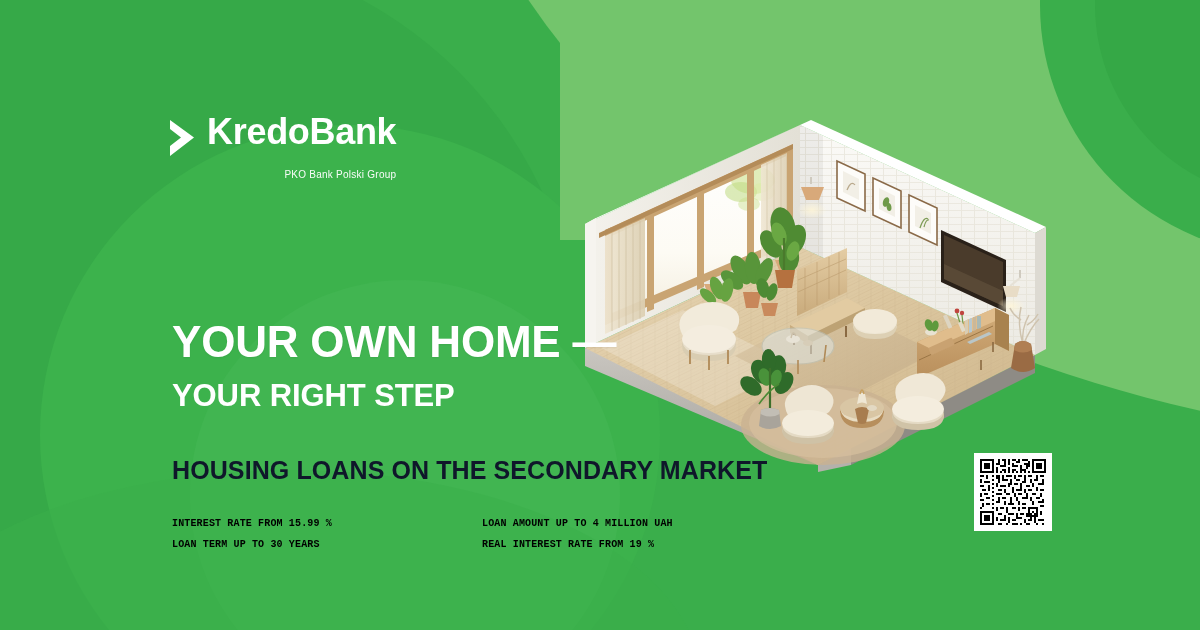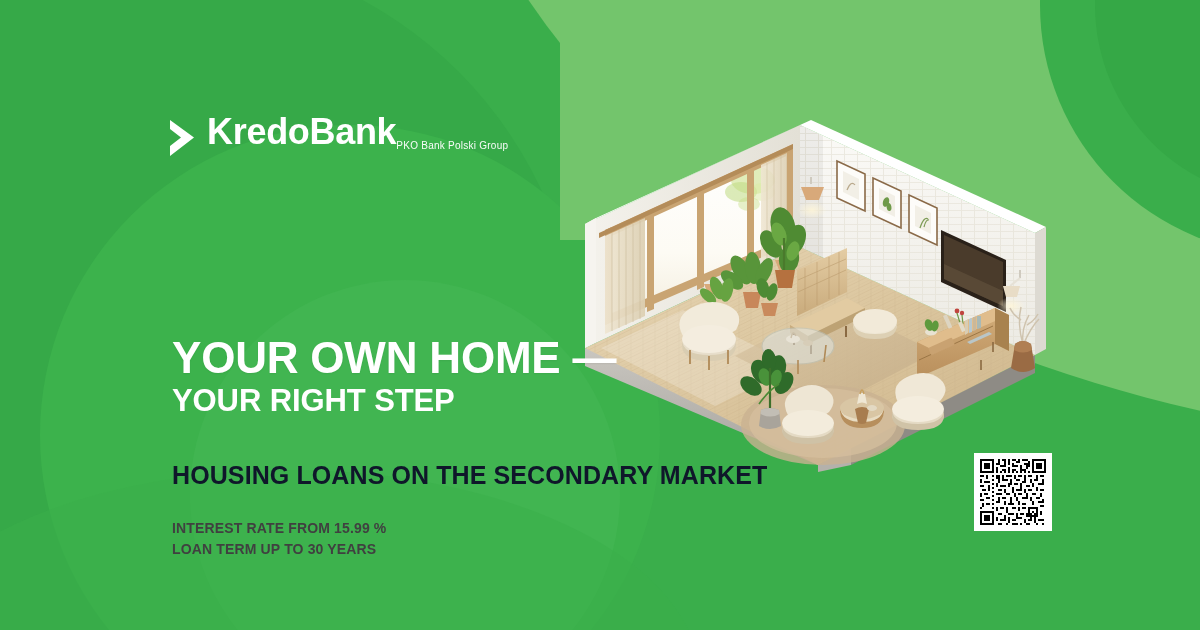--- a/index.html
+++ b/index.html
@@ -85,21 +85,21 @@
     left:168px; top:112px;
     display:flex;
     align-items:flex-start;
   }
   .logo-mark{
     width:30px; height:40px;
     margin-top:6px;
     margin-right:9px;
     flex:0 0 auto;
   }
-  .logo-text-wrap{ display:flex; flex-direction:row;align-items:flex-end; }
+  .logo-text-wrap{ display:flex; flex-direction:column; }
   .logo-word{
     color:#ffffff;
     font-size:36px;
     font-weight:700;
     letter-spacing:-0.3px;
     line-height:40px;
     white-space:nowrap;
   }
   .logo-tagline{
     color:#ffffff;
@@ -117,64 +117,65 @@
   .room-wrap{
     position:absolute;
     left:565px; top:120px;
     width:510px; height:355px;
   }
   .room-svg{ display:block; width:100%; height:100%; overflow:visible; }
 
   
   .copy{
     position:absolute;
-    left:172px; top:334px;
+    left:172px; top:318px;
     width:620px;
   }
   .headline{
     color:#ffffff;
     font-size:44px;
     font-weight:700;
     letter-spacing:-0.2px;
     line-height:47px;
     white-space:nowrap;
     text-shadow:0 1px 2px rgba(0,0,0,.06);
   }
   .subheadline{
     color:#ffffff;
     font-size:31px;
     font-weight:700;
     letter-spacing:-0.1px;
     line-height:40px;
-    margin-top:0;
+    margin-top:11px;
     white-space:nowrap;
   }
   .tagline{
     color:#0f172a;
     font-size:25px;
     font-weight:700;
     letter-spacing:.1px;
     line-height:30px;
     margin-top:39px;
     white-space:nowrap;
   }
   .features{
     display:flex;
     margin-top:28px;
     gap:0;
   }
   .feature-col{ }
   .feature-col.left{ width:310px; }
   .feature-line{
-    color:#404040;
-    font-size:14px;
+    color:#000000;
+    font-size:10px;
     font-weight:700;
     letter-spacing:.15px;
     line-height:21px;
     white-space:nowrap;
+    font-family:Liberation Mono, monospace;
   }
 
   
   .qr{
     position:absolute;
     left:974px; top:453px;
     width:78px; height:78px;
     background:#ffffff;
     padding:6px;
   }
@@ -573,20 +574,24 @@
 
   <div class="copy">
     <div class="headline">YOUR OWN HOME —</div>
     <div class="subheadline">YOUR RIGHT STEP</div>
     <div class="tagline">HOUSING LOANS ON THE SECONDARY MARKET</div>
 
     <div class="features">
       <div class="feature-col left">
         <div class="feature-line">INTEREST RATE FROM 15.99 %</div>
         <div class="feature-line">LOAN TERM UP TO 30 YEARS</div>
+      </div>
+      <div class="feature-col">
+        <div class="feature-line">LOAN AMOUNT UP TO 4 MILLION UAH</div>
+        <div class="feature-line">REAL INTEREST RATE FROM 19 %</div>
       </div>
     </div>
   </div>
 
   <div class="qr">
     <svg viewBox="0 0 33 33" shape-rendering="crispEdges">
       <rect width="33" height="33" fill="#ffffff"></rect>
       <g fill="#000000">
 
         <rect x="0" y="0" width="7" height="1"></rect>

